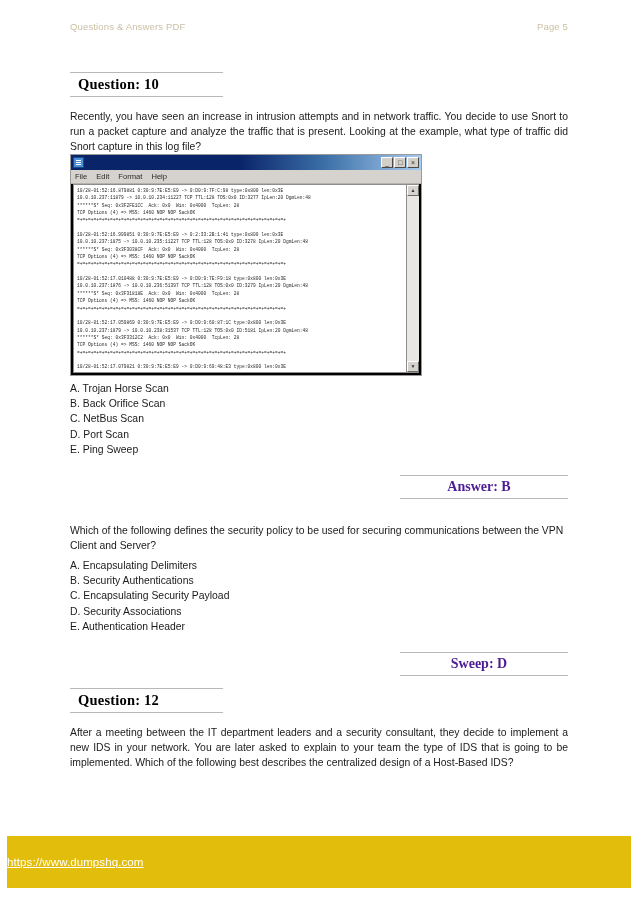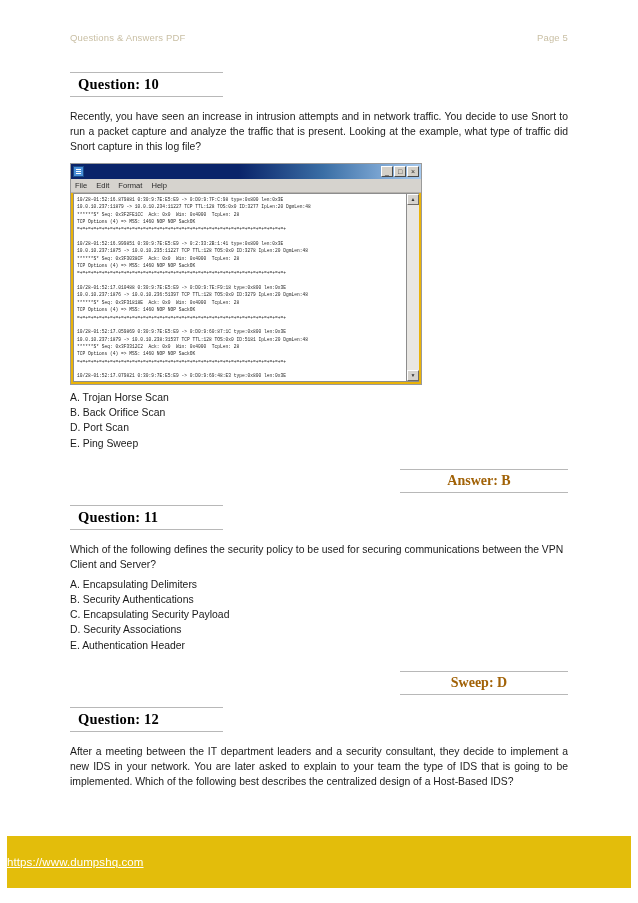--- a/index.html
+++ b/index.html
@@ -21,21 +21,20 @@
     top: 18px;
     left: 70px;
     right: 70px;
     height: 16px;
     display: flex;
     justify-content: space-between;
     align-items: center;
     font-size: 9.5px;
     color: #c9bfa4;
     letter-spacing: 0.15px;
-    margin-top: 11px;
   }
 
   
   .content {
     position: absolute;
     top: 72px;
     left: 70px;
     width: 498px;
   }
 
@@ -78,31 +77,30 @@
     margin-left: auto;
     width: 168px;
     border-top: 1px solid #b8b8b8;
     border-bottom: 1px solid #b8b8b8;
     padding: 3px 10px 3px 0;
     box-sizing: border-box;
     text-align: center;
     font-family: "Liberation Serif", serif;
     font-weight: bold;
     font-size: 14px;
-    color: #a16207;
+    color: #4c1d95;
   }
   .answer-wrap { display: flex; }
 
   
   .shot {
-    margin-top: 9px;
     width: 352px;
     height: 222px;
     border: 1px solid #9a9a9a;
-    background: #eab308;
+    background: #000000;
     box-sizing: border-box;
     position: relative;
     overflow: hidden;
   }
   .np-title {
     height: 15px;
     background: linear-gradient(to right, #0a246a 0%, #0a246a 48%, #3a6ea5 72%, #a6caf0 100%);
     display: flex;
     align-items: center;
     padding: 0 2px;
@@ -285,32 +283,32 @@
       <div class="np-scroll">
         <div class="np-arrow">▲</div>
         <div class="np-arrow">▼</div>
       </div>
     </div>
   </div>
 
   <div class="options">
     <div class="opt">A. Trojan Horse Scan</div>
     <div class="opt">B. Back Orifice Scan</div>
+    <div class="opt">C. NetBus Scan</div>
     <div class="opt">D. Port Scan</div>
     <div class="opt">E. Ping Sweep</div>
   </div>
 
   <div class="sp-18"></div>
   <div class="answer-wrap">
     <div class="answer">Answer: B</div>
   </div>
 
   <div class="sp-12"></div>
 
-  <div class="qhead">Question: 11</div>
   <div class="qbody noj">Which of the following defines the security policy to be used for securing communications between the VPN Client and Server?</div>
 
   <div class="options" style="">
     <div class="opt">A. Encapsulating Delimiters</div>
     <div class="opt">B. Security Authentications</div>
     <div class="opt">C. Encapsulating Security Payload</div>
     <div class="opt">D. Security Associations</div>
     <div class="opt">E. Authentication Header</div>
   </div>
 

